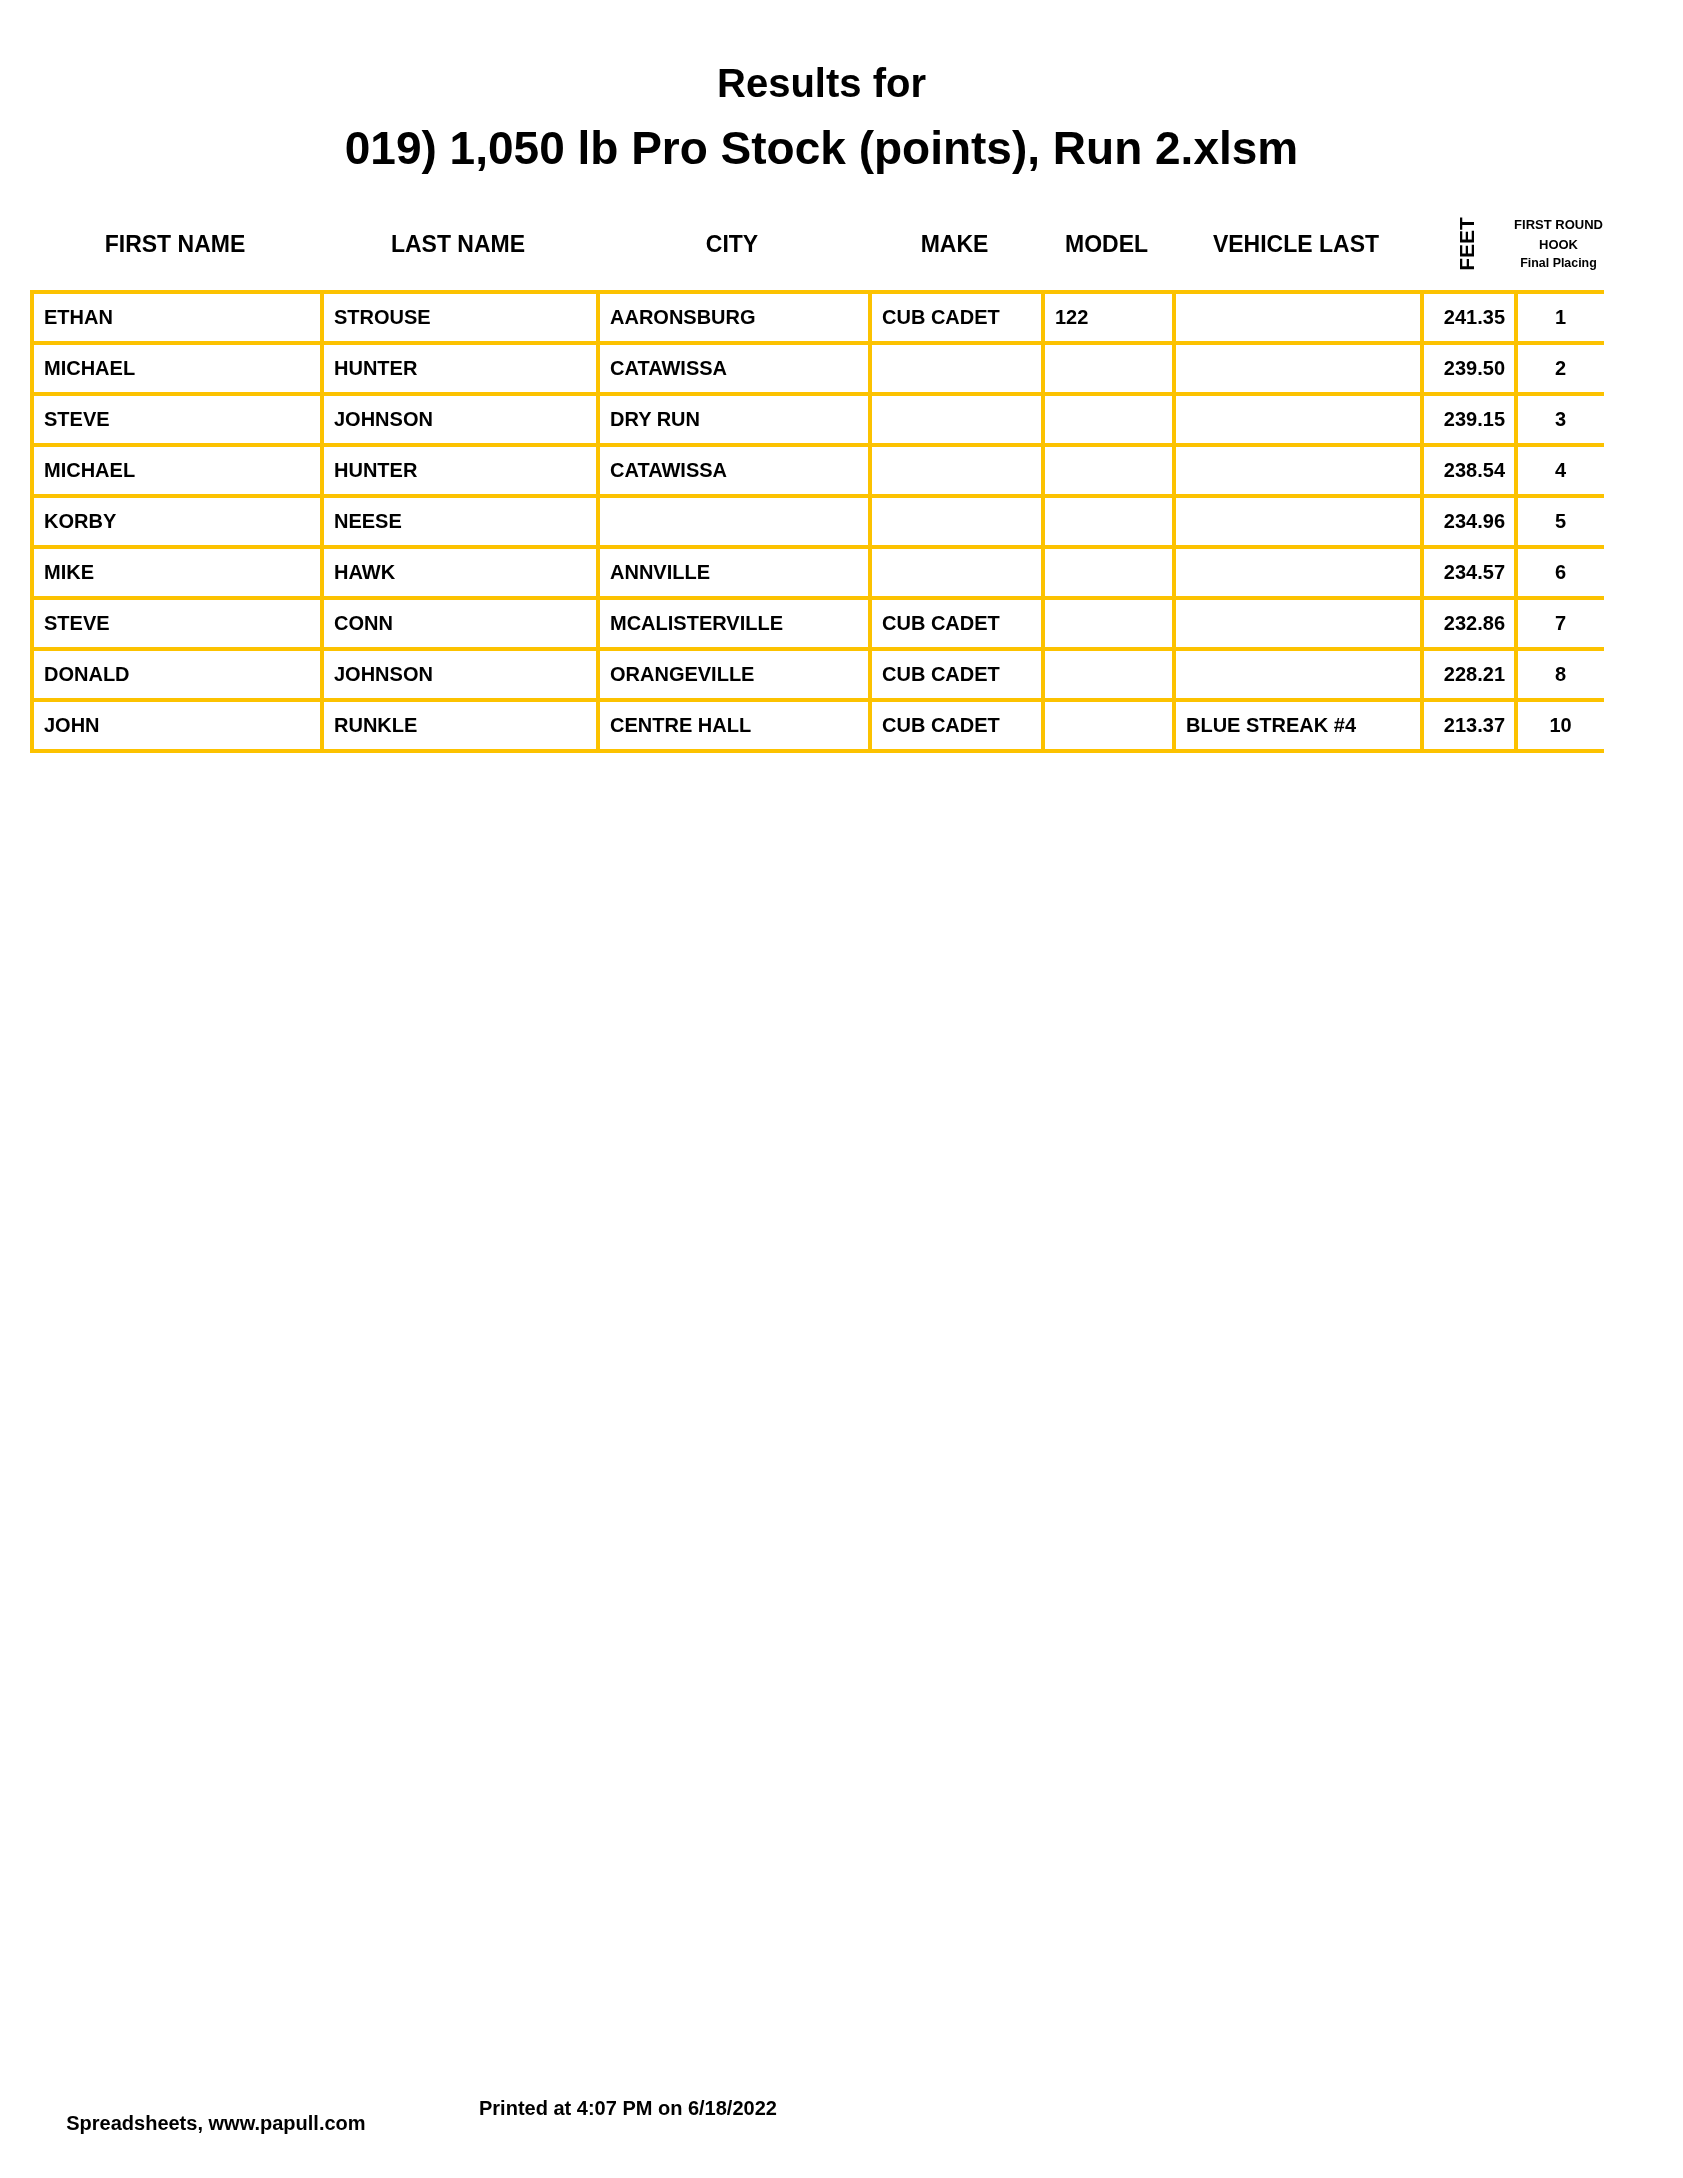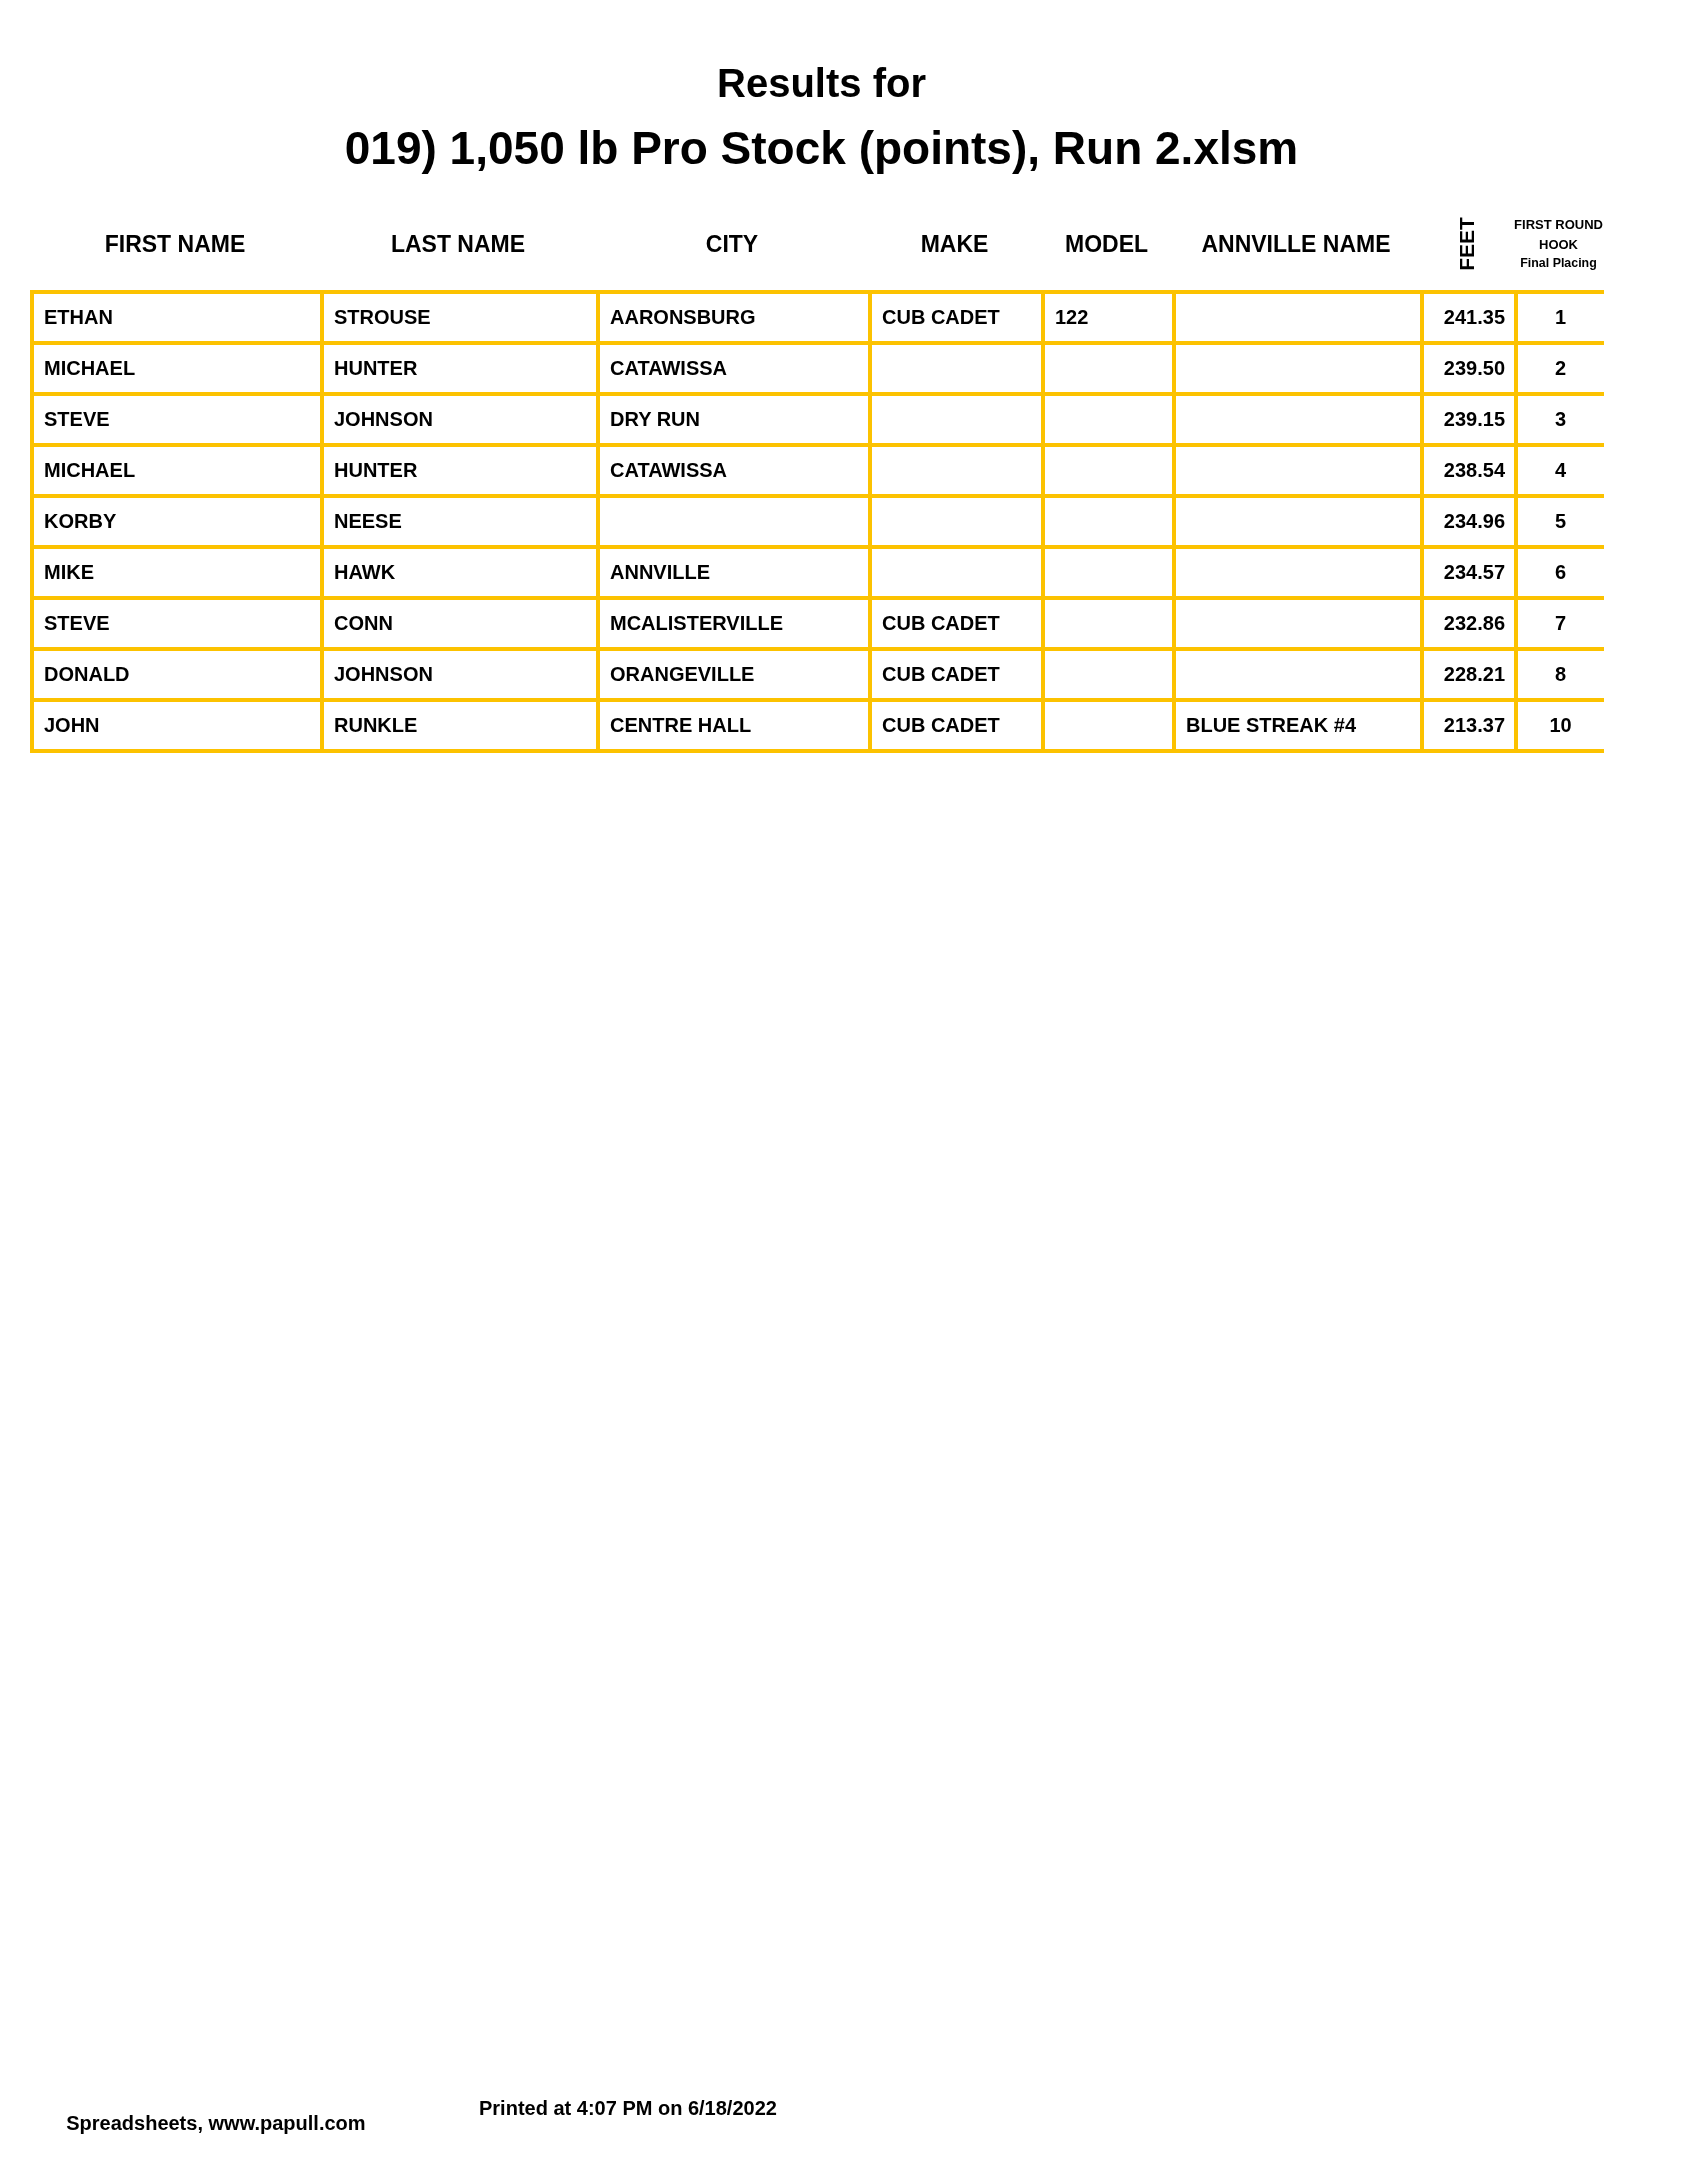--- a/index.html
+++ b/index.html
@@ -104,21 +104,21 @@
 
   <div class="title1">Results for</div>
   <div class="title2">019) 1,050 lb Pro Stock (points), Run 2.xlsm</div>
 
   <div class="hdr cols">
     <div class="hcell">FIRST NAME</div>
     <div class="hcell">LAST NAME</div>
     <div class="hcell">CITY</div>
     <div class="hcell">MAKE</div>
     <div class="hcell">MODEL</div>
-    <div class="hcell">ANNVILLE NAME</div>
+    <div class="hcell">VEHICLE LAST</div>
     <div class="hcell hfeet">
       <span>FEET</span>
     </div>
     <div class="hcell hplace">
       <div>FIRST ROUND</div>
       <div>HOOK</div>
       <div class="l3">Final Placing</div>
     </div>
   </div>
 

